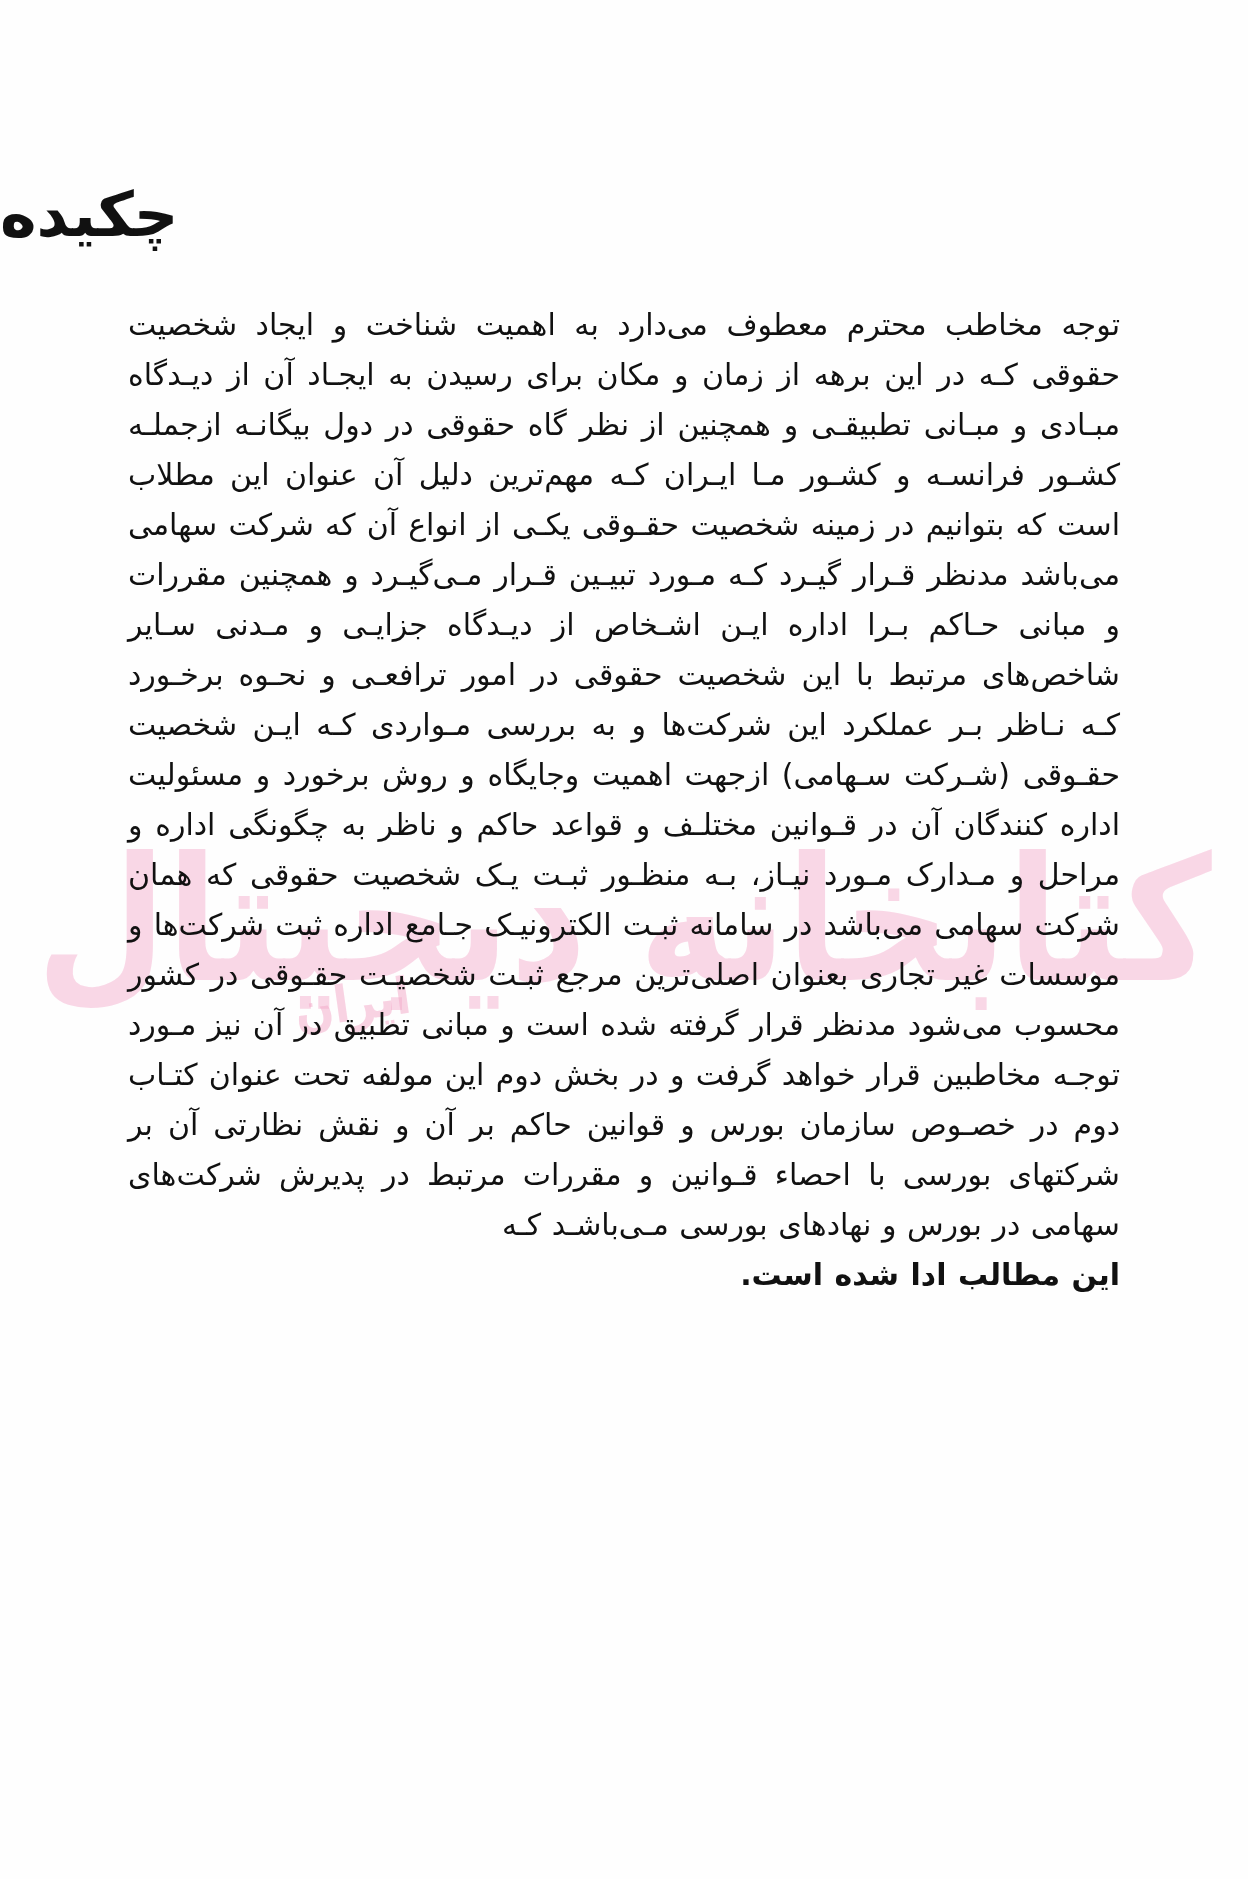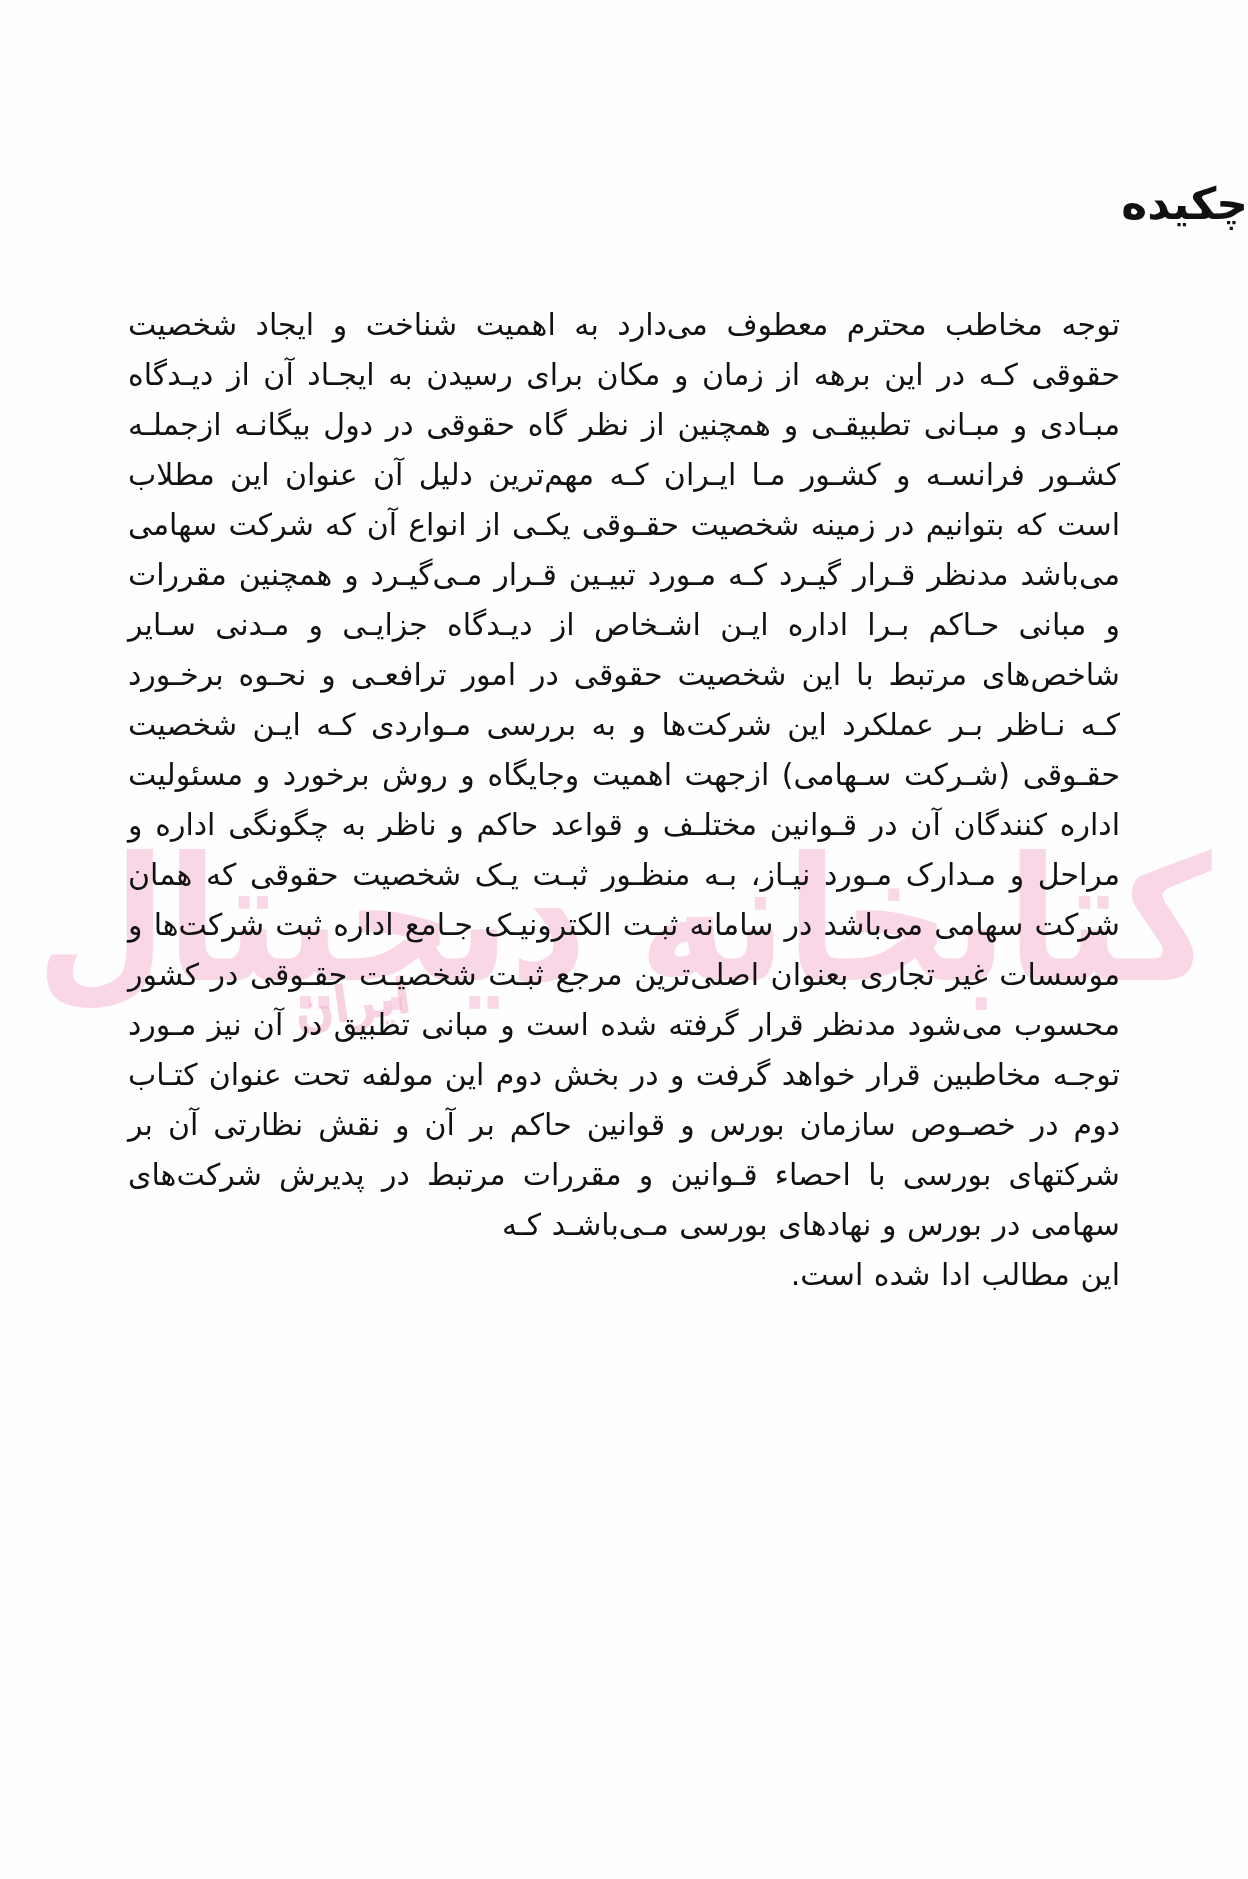--- a/index.html
+++ b/index.html
@@ -56,22 +56,22 @@
     transform: rotate(-8deg) scaleY(1.1);
   }
 
   .content {
     position: relative;
     z-index: 1;
     padding: 0;
   }
 
   .doc-title {
-    text-align: right;
-    font-size: 44px;
+    text-align: left;
+    font-size: 62px;
     font-weight: 700;
     color: #111111;
     margin: 0;
     padding-top: 178px;
     letter-spacing: 0px;
   }
 
   .abstract-body {
     margin: 0;
     padding: 0;
@@ -85,20 +85,21 @@
     text-align: justify;
     text-align-last: right;
     text-justify: inter-word;
     word-spacing: 1px;
   }
   .abstract-body p {
     margin: 0;
   }
   .abstract-body p.last {
     text-align: left;
+    font-weight: bold;
   }
 </style>
 </head>
 <body>
 
 <div class="page">
 
   <div class="watermark">
     <span>کتابخانه دیجیتال</span>
     <span class="wm-sub">ایران</span>

